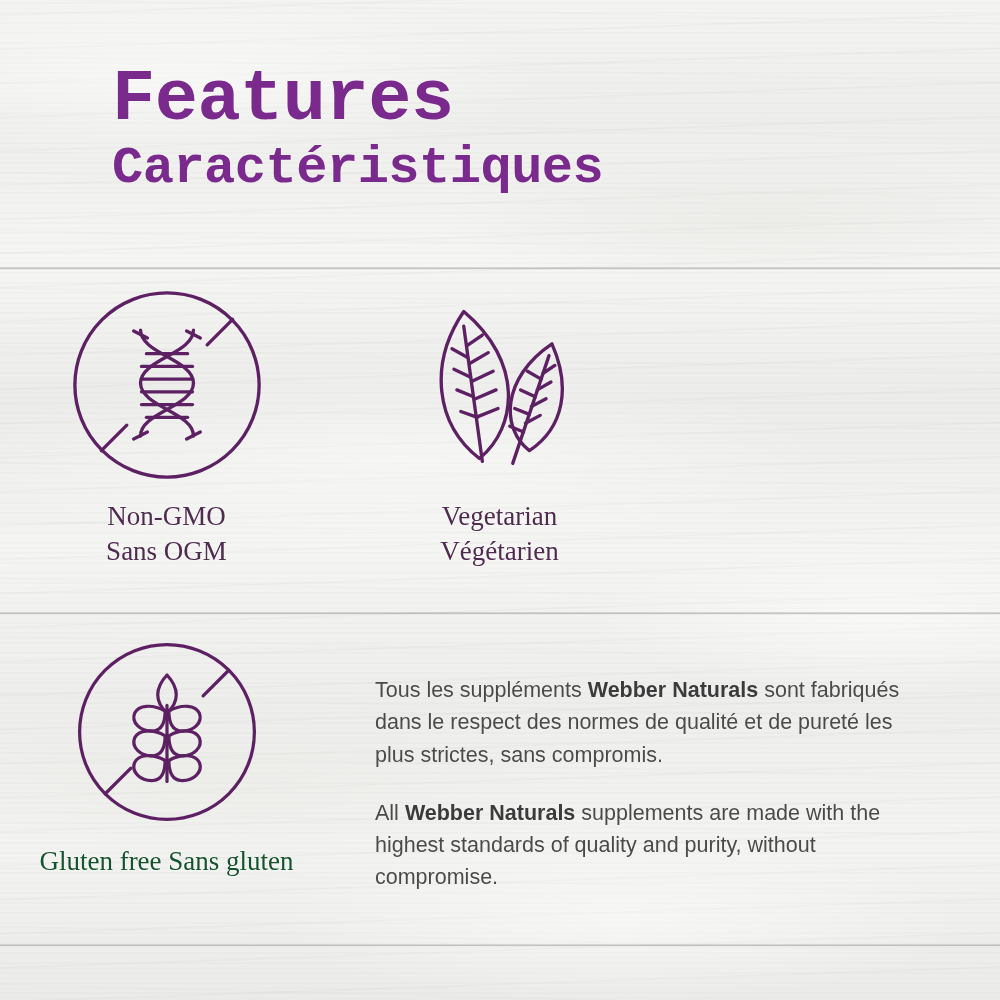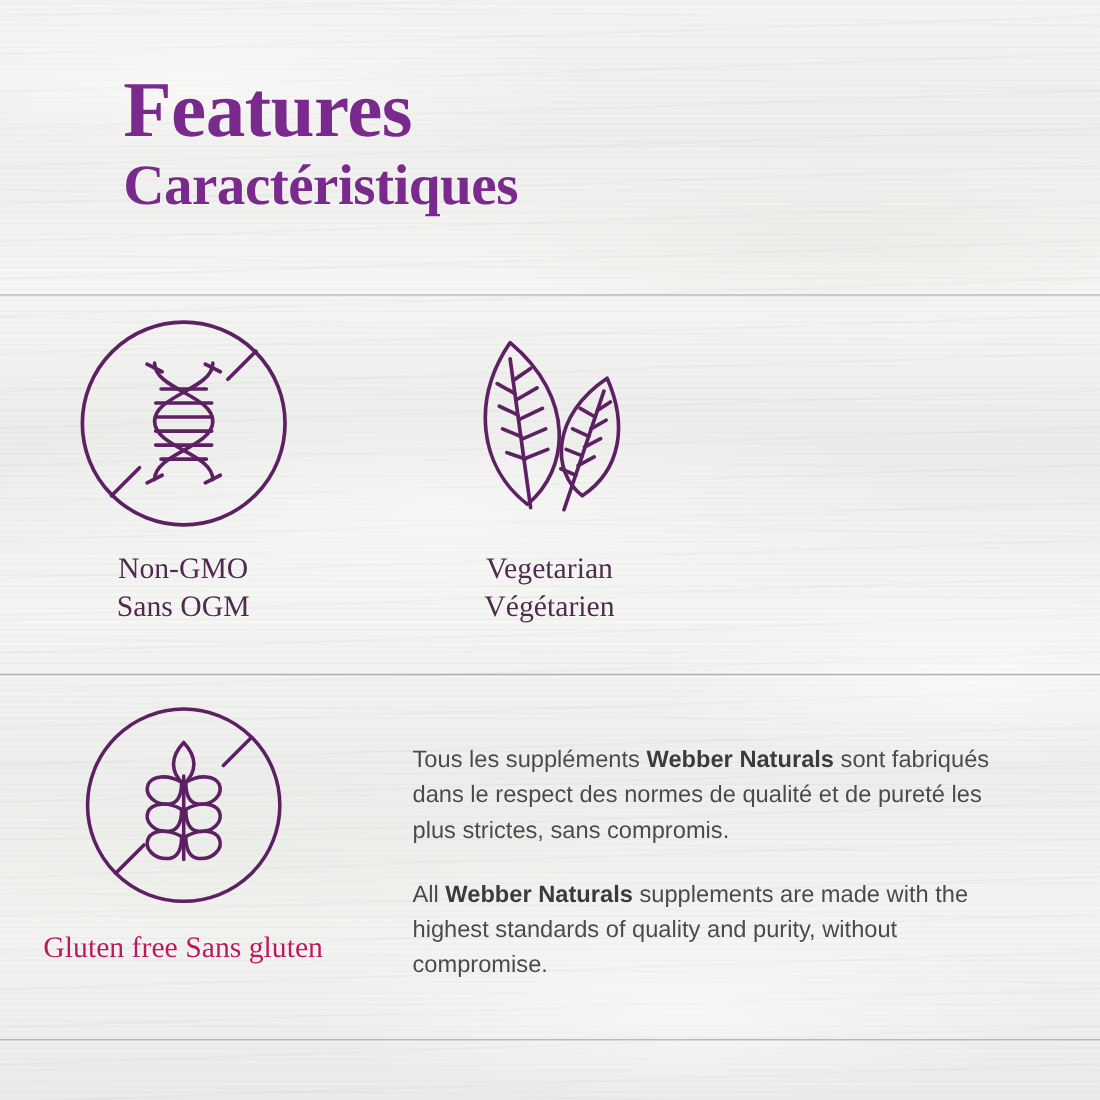--- a/index.html
+++ b/index.html
@@ -73,21 +73,21 @@
        rgba(255,255,255,0.55) 100%);
   }
   .seam.s1{ top:267px; }
   .seam.s2{ top:612px; }
   .seam.s3{ top:944px; }
 
   
   .heading{
     position:absolute; left:112px; top:66px;
     color:#7a2a8c;
-    font-family:Liberation Serif, serif;
+    font-family:Liberation Mono, monospace;
     font-weight:bold;
     letter-spacing:-0.5px;
     line-height:0.96;
   }
   .heading .line{
     display:block;
     font-size:72px;
     white-space:nowrap;
     text-shadow:0 0 2px rgba(255,255,255,0.85);
   }
@@ -128,21 +128,21 @@
     width:333px;
     display:flex; flex-direction:column; align-items:center;
   }
   .bottom-left .icon-wrap{
     width:200px; height:200px;
     display:flex; align-items:center; justify-content:center;
   }
   .bottom-left .caption{
     margin-top:12px;
     text-align:center;
-    color:#be185d;
+    color:#14532d;
     font-family:"Liberation Serif", serif;
     font-size:27px;
     line-height:1.28;
     text-shadow:0 0 2px rgba(255,255,255,0.9);
     white-space:nowrap;
   }
   .bottom-right{
     flex:1;
     padding:42px 78px 0 42px;
   }

